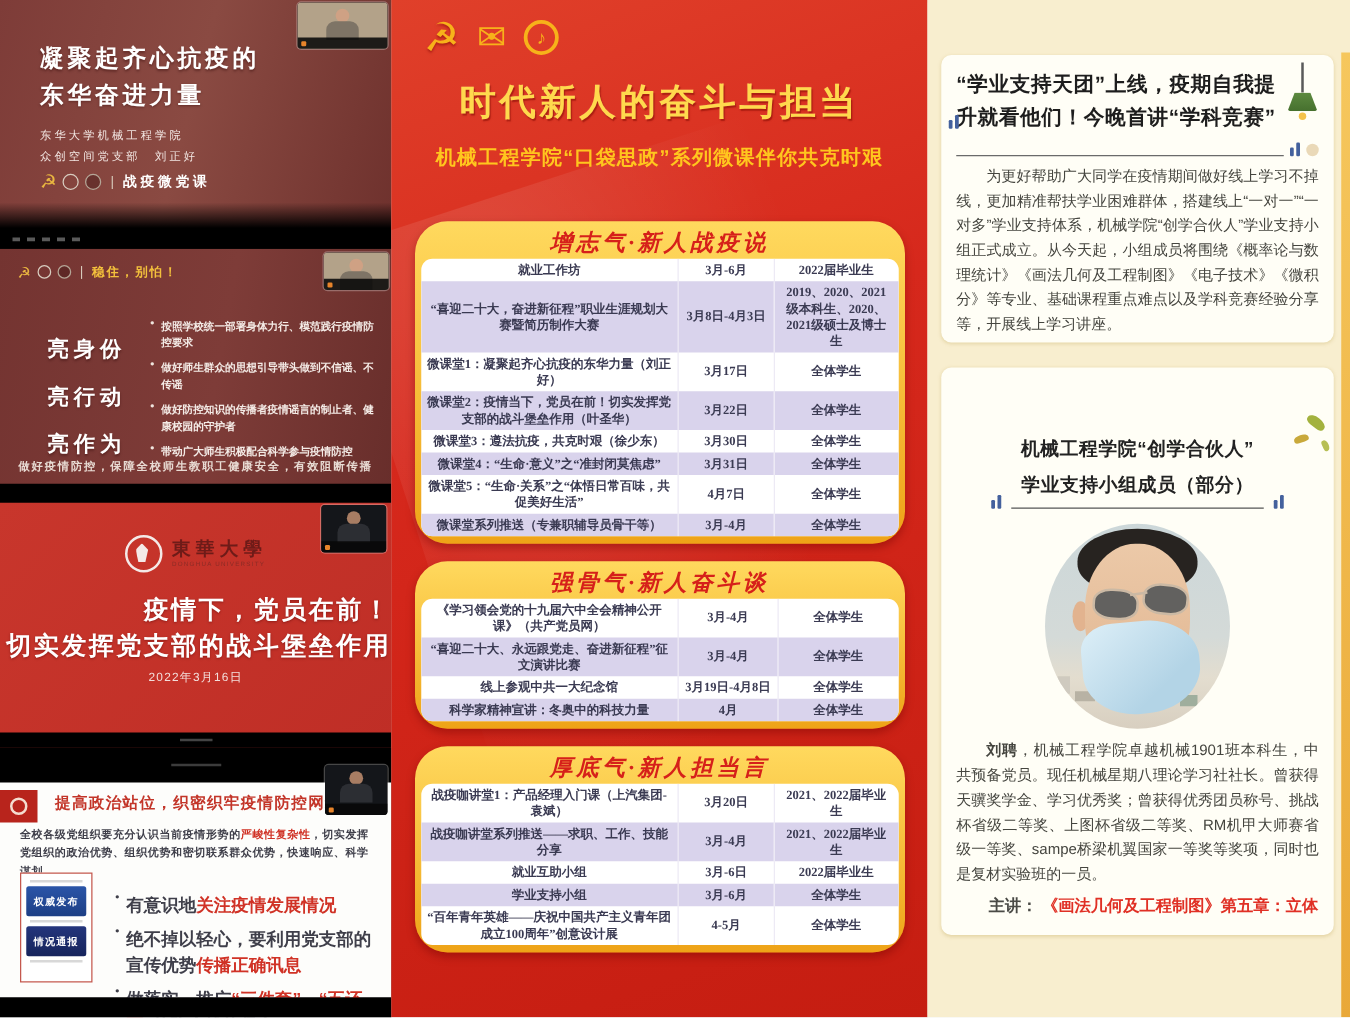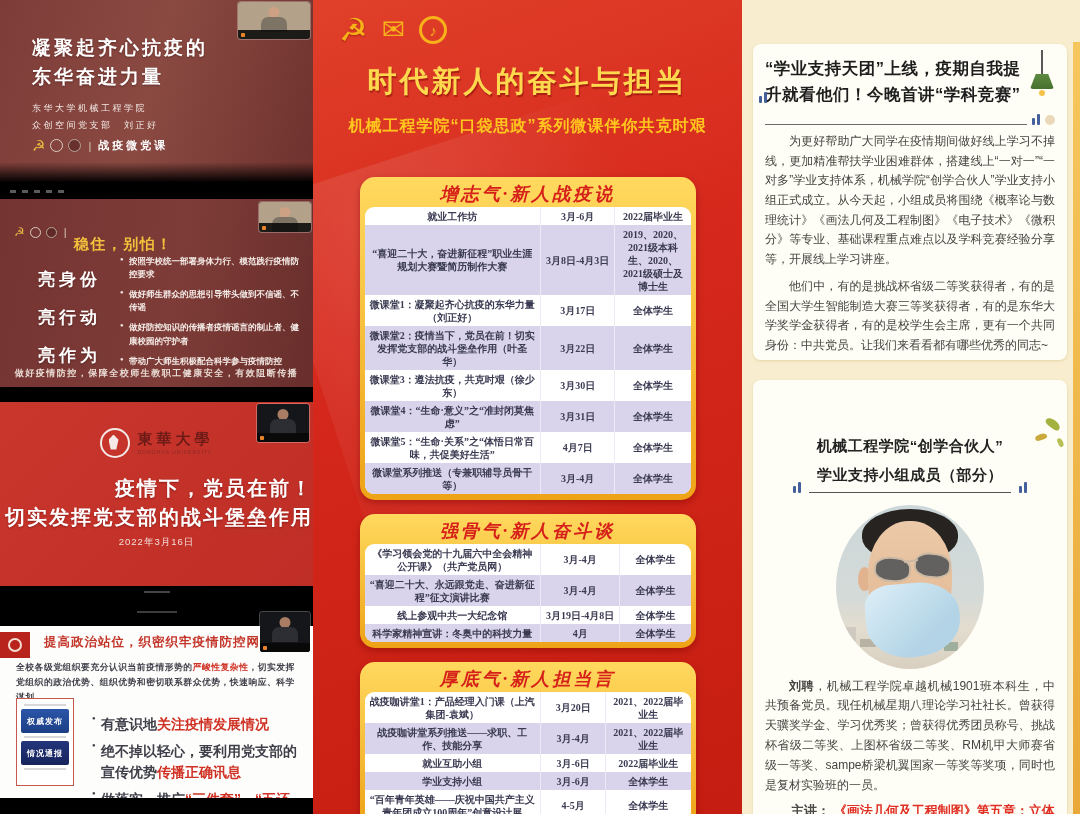--- a/index.html
+++ b/index.html
@@ -33,21 +33,21 @@
   .emblem{color:#e9b640;font-size:15px;line-height:1;}
   .ring{width:13px;height:13px;border:1.5px solid #d8cdc0;border-radius:50%;box-sizing:border-box;}
   .ring.dark{border-color:#b5a697;background:rgba(60,20,20,.4);}
   .badge-sep{color:#d8cabb;font-size:11px;margin:0 2px;}
   .vp1-badge-label{color:#fff;font-weight:bold;font-size:11px;letter-spacing:3px;}
   .vp1-fade{position:absolute;left:0;right:0;bottom:0;height:34px;background:linear-gradient(rgba(0,0,0,0),#000 60%);}
   .fade-glyphs{position:absolute;left:10px;bottom:3px;height:3px;width:56px;background:repeating-linear-gradient(90deg,#5a5a5a 0 6px,transparent 6px 12px);}
 
   
   .vp2-head{position:absolute;left:14px;top:12px;display:flex;align-items:center;gap:5px;}
-  .vp2-label{color:#f3c03c;font-weight:bold;font-size:15px;letter-spacing:1.5px;margin-top:24px;}
+  .vp2-label{color:#f3c03c;font-weight:bold;font-size:10px;letter-spacing:1.5px;}
   .vp2-slogan{position:absolute;left:38px;top:62px;color:#fff;font-size:17px;font-weight:bold;letter-spacing:4px;line-height:2.25;text-shadow:0 1px 2px rgba(40,0,0,.4);}
   .vp2-bullets{position:absolute;left:120px;top:56px;width:182px;margin:0;padding:0;list-style:none;
                color:#f4ebe6;font-size:8.5px;font-weight:bold;line-height:1.55;}
   .vp2-bullets li{margin-bottom:7px;padding-left:9px;position:relative;}
   .vp2-bullets li::before{content:"●";position:absolute;left:0;top:0;font-size:6px;color:#efe5de;}
   .vp2-footer{position:absolute;left:0;right:0;top:168px;text-align:center;color:#e9dcd4;font-size:9px;font-weight:bold;letter-spacing:1.5px;}
   .vp2-bottom{position:absolute;left:0;right:0;bottom:0;height:13px;background:#000;}
 
   
   .vp3-logo{position:absolute;left:0;right:0;top:26px;display:flex;justify-content:center;align-items:center;gap:8px;}
@@ -88,21 +88,21 @@
        background:radial-gradient(ellipse at 25% 15%,rgba(255,255,255,.12),transparent 55%);transform:rotate(-18deg);}
   .mid-icons{display:flex;align-items:center;gap:14px;padding:10px 0 0 26px;height:40px;position:relative;}
   .mid-party{color:#f7b21a;font-size:32px;line-height:1;text-shadow:0 1px 2px rgba(120,0,0,.5);}
   .mid-env{color:#f7b21a;font-size:28px;line-height:1;}
   .mid-music{width:28px;height:28px;border:3px solid #f7b21a;border-radius:50%;box-sizing:border-box;color:#f7b21a;
              font-size:15px;display:flex;align-items:center;justify-content:center;font-weight:bold;}
   .mid-title{margin-top:12px;text-align:center;color:#ffd94d;font-size:29px;font-weight:bold;letter-spacing:3px;
              font-family:"Liberation Serif","DejaVu Serif",serif;position:relative;
              text-shadow:1px 2px 1px rgba(130,10,0,.55), 0 0 1px #fff3;}
   .mid-sub{margin-top:14px;text-align:center;color:#ffc61e;font-size:16px;font-weight:bold;letter-spacing:1px;position:relative;}
-  .card{width:336px;margin:14px auto 0;border-radius:15px;background:linear-gradient(#ffd95e,#eea317);
+  .card{width:392px;margin:14px auto 0;border-radius:26px;background:linear-gradient(#ffd95e,#eea317);
         padding:4px 5px 6px;box-sizing:border-box;box-shadow:0 3px 7px rgba(110,0,0,.4);position:relative;}
   .card.first{margin-top:40px;}
   .card-head{height:26px;display:flex;align-items:center;justify-content:center;
              color:#d6201a;font-weight:bold;font-size:18px;letter-spacing:3px;
              font-family:"Liberation Serif","DejaVu Serif",serif;font-style:italic;}
   .card-body{background:#fff;border-radius:9px;overflow:hidden;}
   .card table{width:100%;border-collapse:collapse;font-family:"Liberation Serif","DejaVu Serif",serif;
               font-size:10px;font-weight:bold;color:#3a3a52;}
   .card td{padding:2.5px 5px;text-align:center;line-height:1.3;vertical-align:middle;}
   .card td + td{border-left:1px solid #edeaf5;}
@@ -424,21 +424,20 @@
       </div>
       <div class="rule-row">
         <span class="rule"></span>
         <span class="mini-bars">
             <i></i>
             <i></i>
           </span>
         <span class="beige-dot"></span>
       </div>
       <p class="art">为更好帮助广大同学在疫情期间做好线上学习不掉线，更加精准帮扶学业困难群体，搭建线上“一对一”“一对多”学业支持体系，机械学院“创学合伙人”学业支持小组正式成立。从今天起，小组成员将围绕《概率论与数理统计》《画法几何及工程制图》《电子技术》《微积分》等专业、基础课程重点难点以及学科竞赛经验分享等，开展线上学习讲座。</p>
-      <p class="art">他们中，有的是挑战杯省级二等奖获得者，有的是全国大学生智能制造大赛三等奖获得者，有的是东华大学奖学金获得者，有的是校学生会主席，更有一个共同身份：中共党员。让我们来看看都有哪些优秀的同志~</p>
     </div>
 
     <div class="art-card two">
       <span class="leaf leaf1"></span>
       <span class="leaf leaf2"></span>
       <span class="leaf leaf3"></span>
       <div class="sub-head">
         <div>机械工程学院“创学合伙人”</div>
         <div class="sub-head2">
           <span class="mini-bars">

